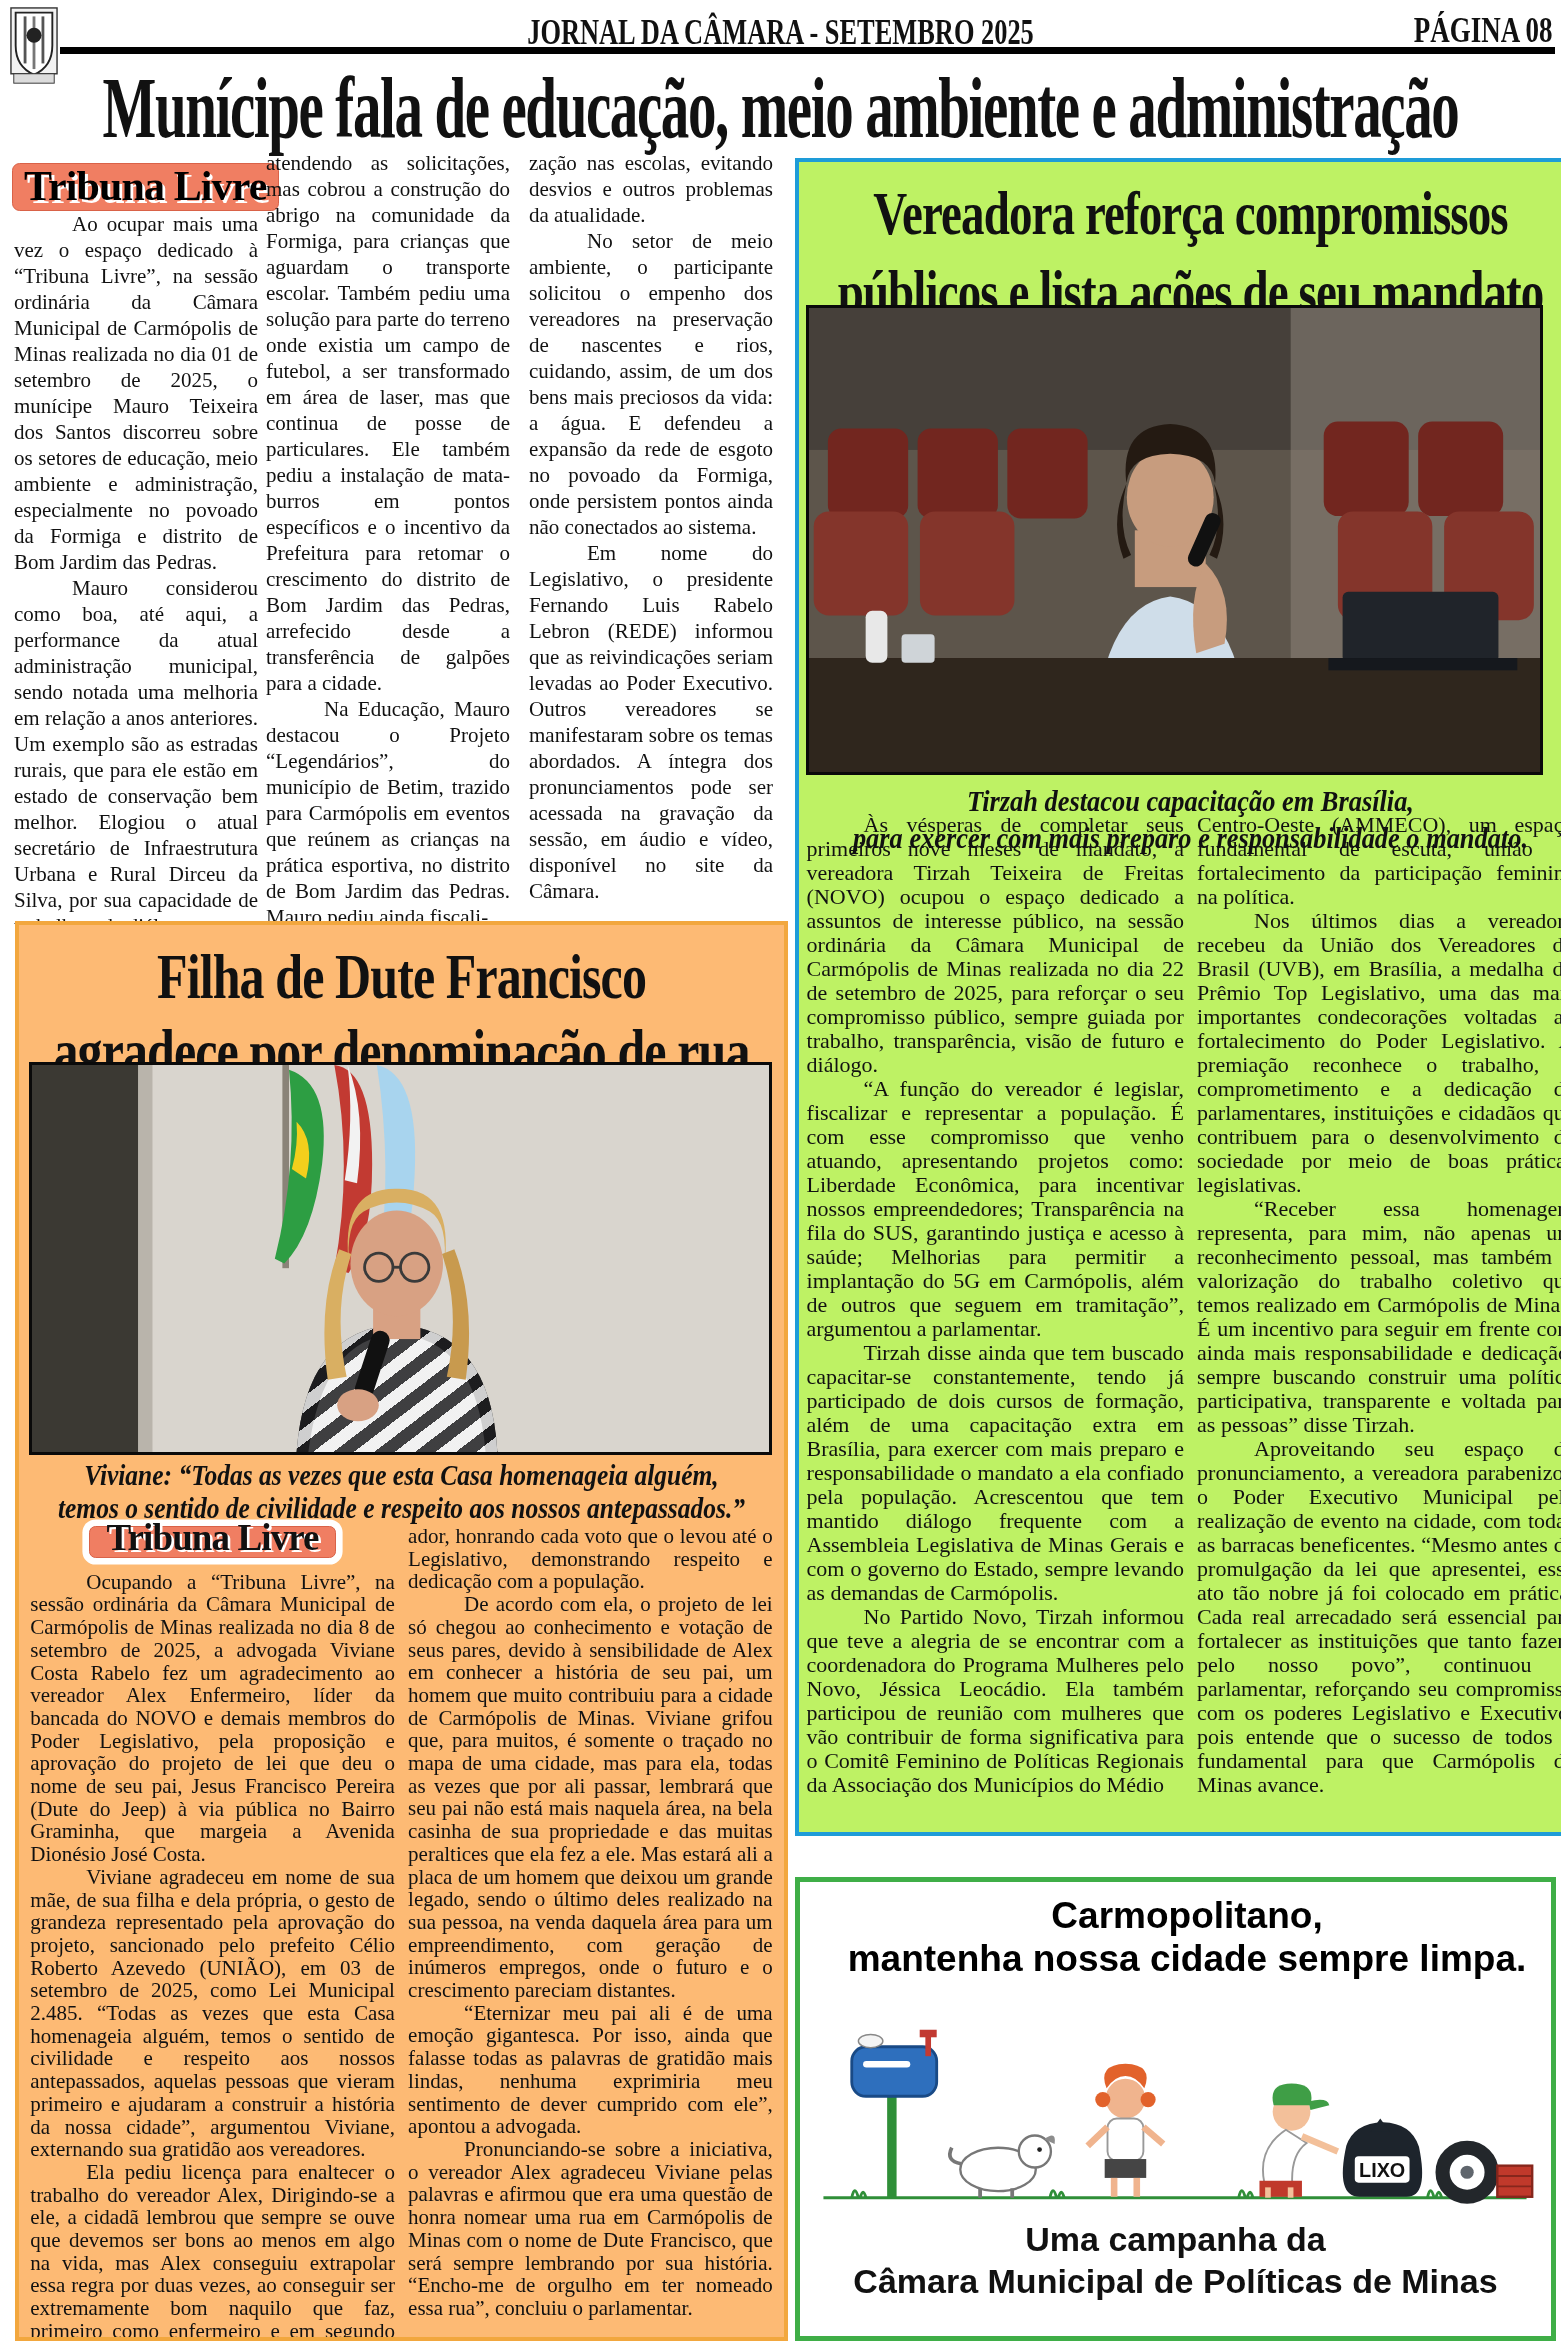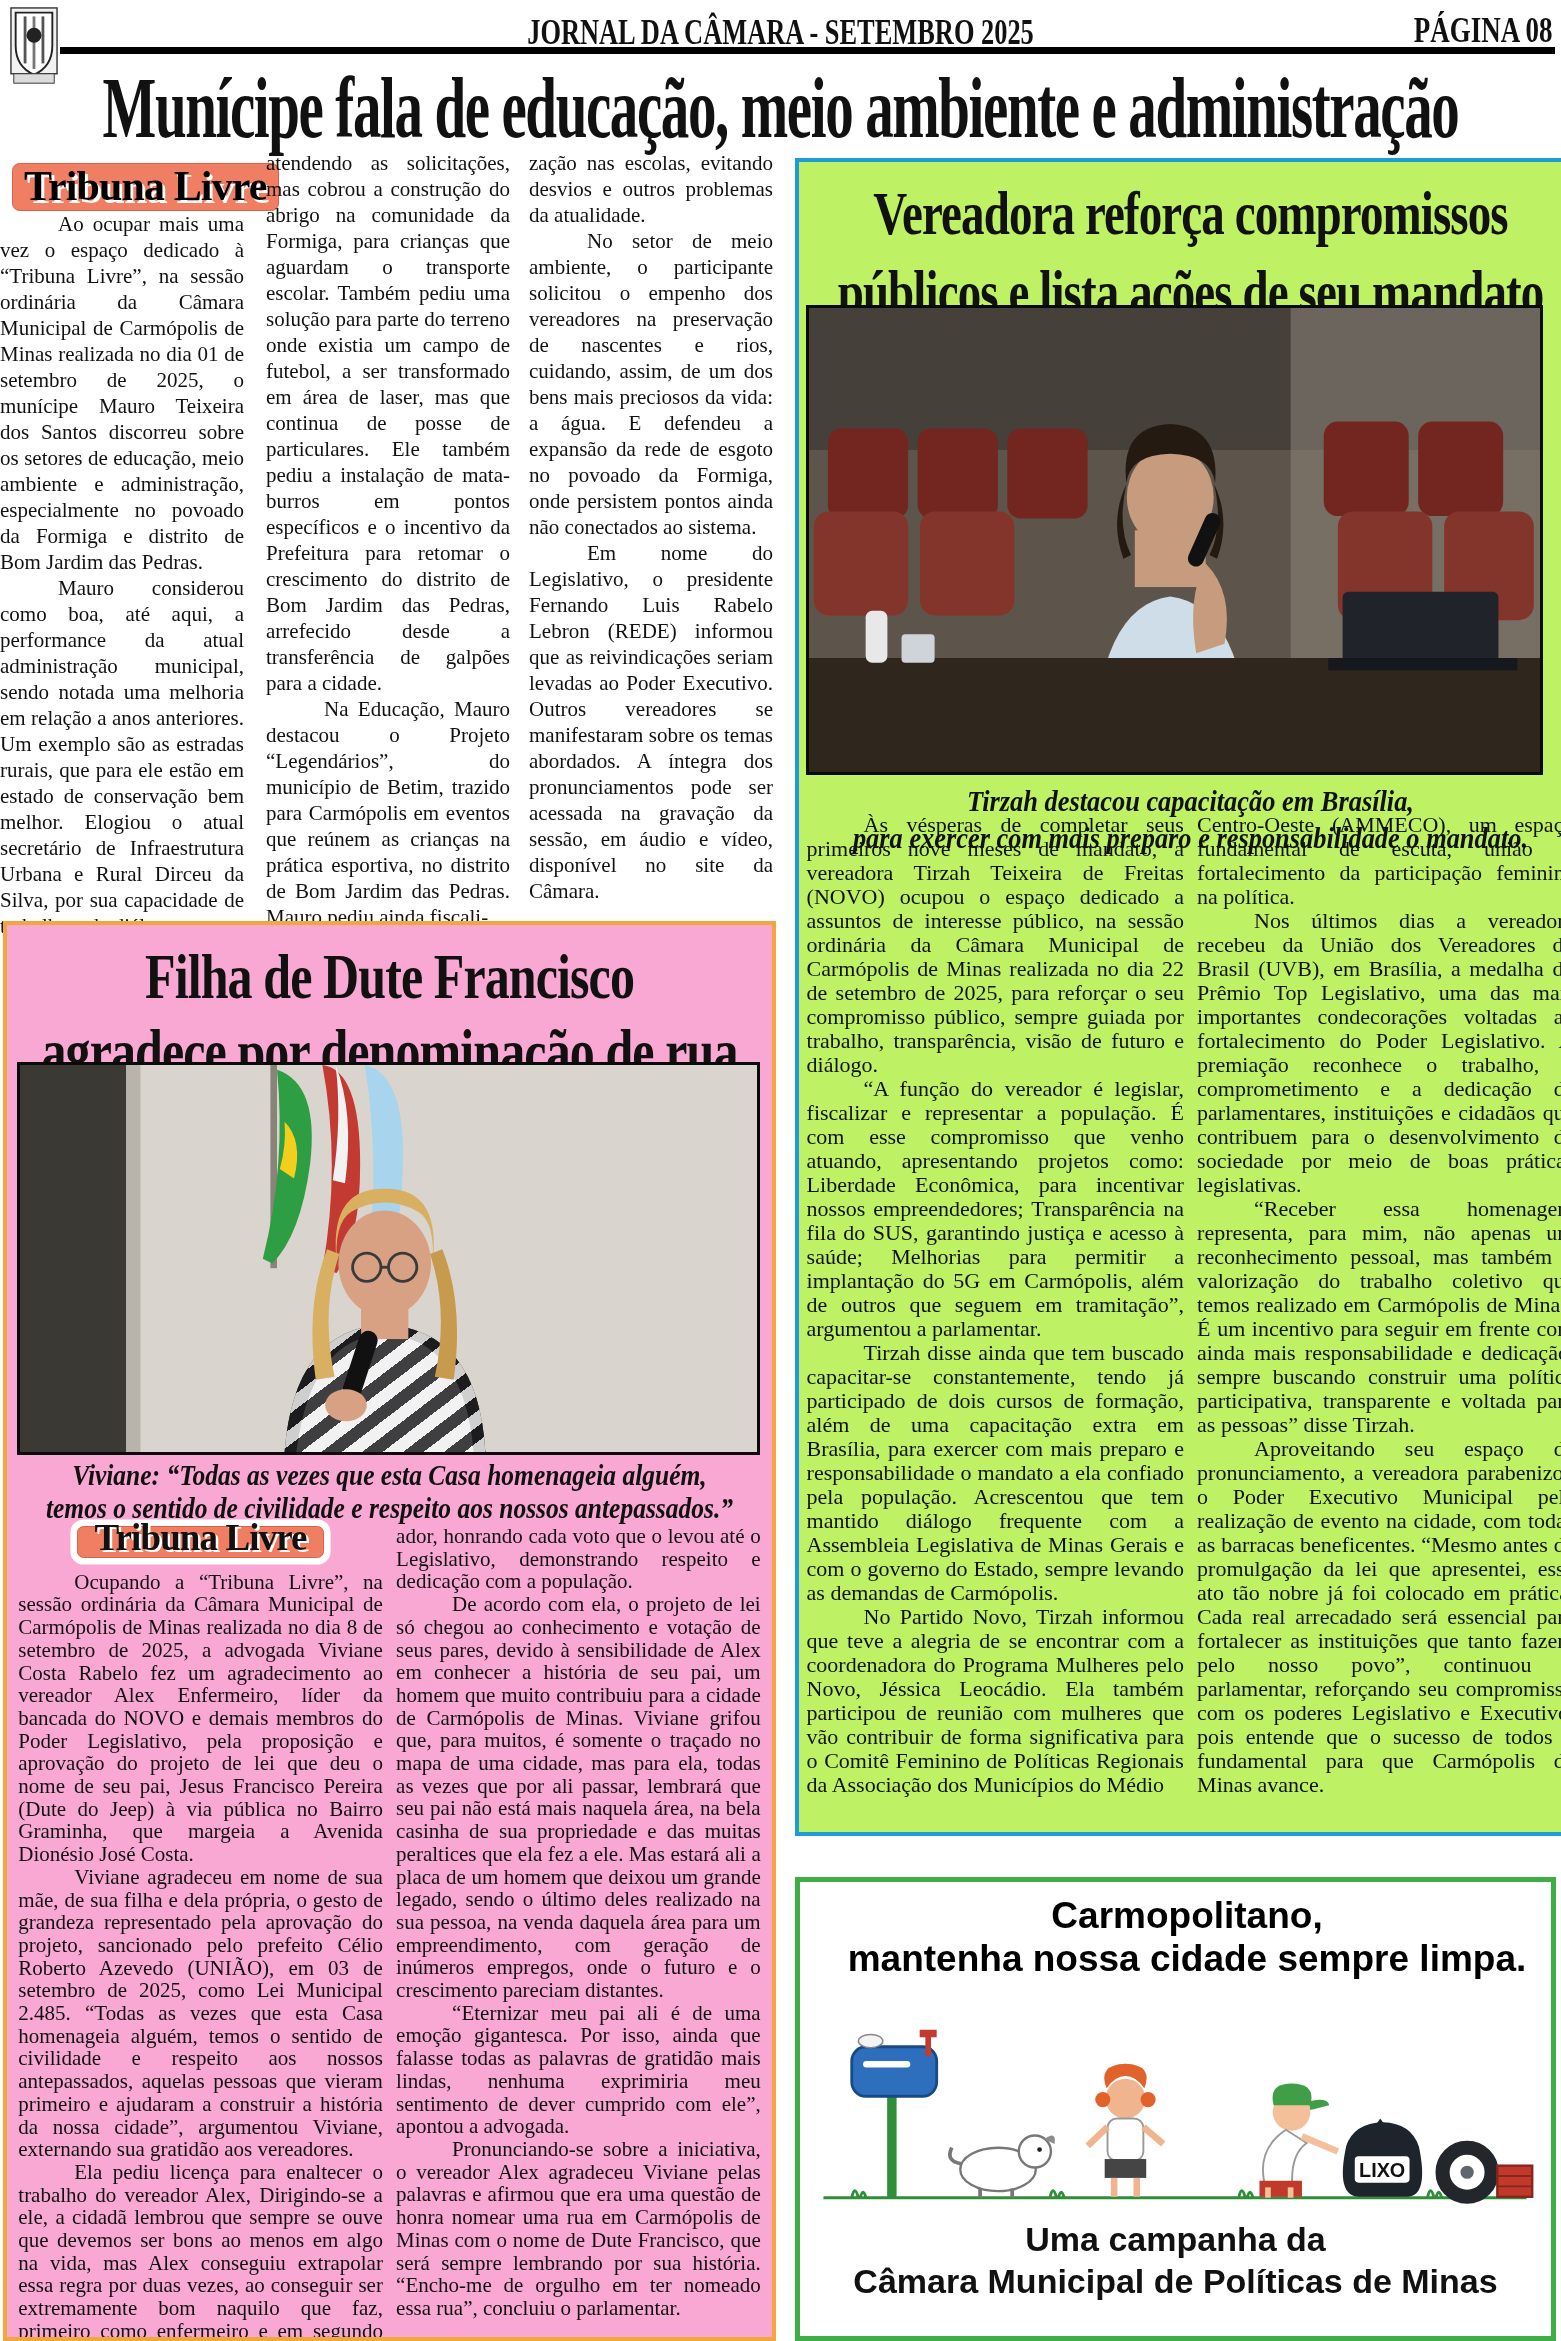--- a/index.html
+++ b/index.html
@@ -22,21 +22,21 @@
   .tl-logo{display:inline-block;background:#f07e62;border:1.4px solid #d96248;border-radius:7.6px;
            padding:0.9px 11.3px 2.8px;line-height:1;}
   .tl-logo span{font-weight:bold;font-size:42px;letter-spacing:-0.9px;color:#000;
                 text-shadow:2.8px 2.8px 0 #ffffff;font-family:"Liberation Serif",serif;}
   .tl-logo-1{position:absolute;left:11.8px;top:163px;}
 
   
   .t-col{position:absolute;width:244px;text-align:justify;font-size:21px;line-height:26px;}
   .t-col p{margin:0;text-indent:58px;}
   .t-col p.cont{text-indent:0;}
-  .t-col1{left:0;top:211px;height:727px;}
+  .t-col1{left:14px;top:211px;height:727px;}
   .t-col2{left:266px;top:150px;height:788px;}
   .t-col3{left:529px;top:150px;height:788px;}
 
   
   .blue-box{position:absolute;left:795px;top:158px;width:791px;height:1678px;
             background:#bef264;border:4.2px solid #1e9cd8;box-sizing:border-box;overflow:hidden;}
   .blue-headline{margin:12.3px 4.7px 0;text-align:center;font-weight:bold;font-size:47px;
                  line-height:61px;letter-spacing:-0.9px;
                  transform:scaleY(1.30);transform-origin:top center;}
   .photo-frame{position:absolute;border:3.3px solid #0a0a0a;box-sizing:border-box;background:#444;}
@@ -44,22 +44,22 @@
   .photo-frame svg{display:block;width:100%;height:100%;}
   .blue-caption{position:absolute;top:620px;left:0;right:0;text-align:center;
                 font-style:italic;font-weight:bold;font-size:26.4px;line-height:32px;
                 transform:scaleY(1.15);transform-origin:top center;}
   .blue-cols{position:absolute;top:651px;left:7.6px;right:7.6px;display:flex;gap:13.2px;}
   .b-col{flex:1;text-align:justify;font-size:22px;line-height:24px;}
   .b-col p{margin:0;text-indent:57px;}
   .b-col p.cont{text-indent:0;}
 
   
-  .yellow-box{position:absolute;left:3px;top:921px;width:773px;height:1420px;
-              background:#f9a8d4;border:4.7px solid #f2a73e;box-sizing:border-box;overflow:hidden;}
+  .yellow-box{position:absolute;left:15px;top:921px;width:773px;height:1420px;
+              background:#fdba74;border:4.7px solid #f2a73e;box-sizing:border-box;overflow:hidden;}
   .yellow-headline{margin:14px 4.7px 0;text-align:center;font-weight:bold;font-size:50px;
                    line-height:60px;letter-spacing:-0.9px;
                    transform:scaleY(1.25);transform-origin:top center;}
   .yellow-photo{left:10.4px;top:137px;width:743px;height:393px;}
   .yellow-caption{position:absolute;top:534px;left:0;right:0;text-align:center;
                   font-style:italic;font-weight:bold;font-size:25.5px;line-height:30px;
                   transform:scaleY(1.12);transform-origin:top center;}
   .yellow-cols{position:absolute;top:600px;left:11.3px;right:11.3px;display:flex;gap:13.2px;}
   .y-col{flex:1;text-align:justify;font-size:21px;line-height:22.7px;}
   .y-col p{margin:0;text-indent:56px;}

